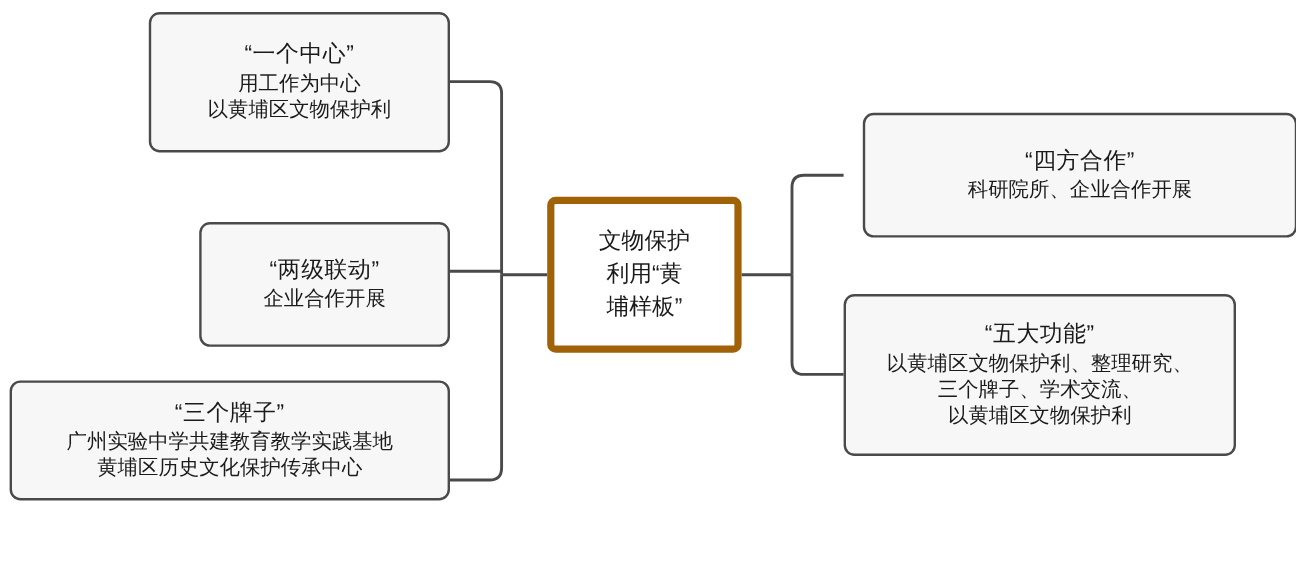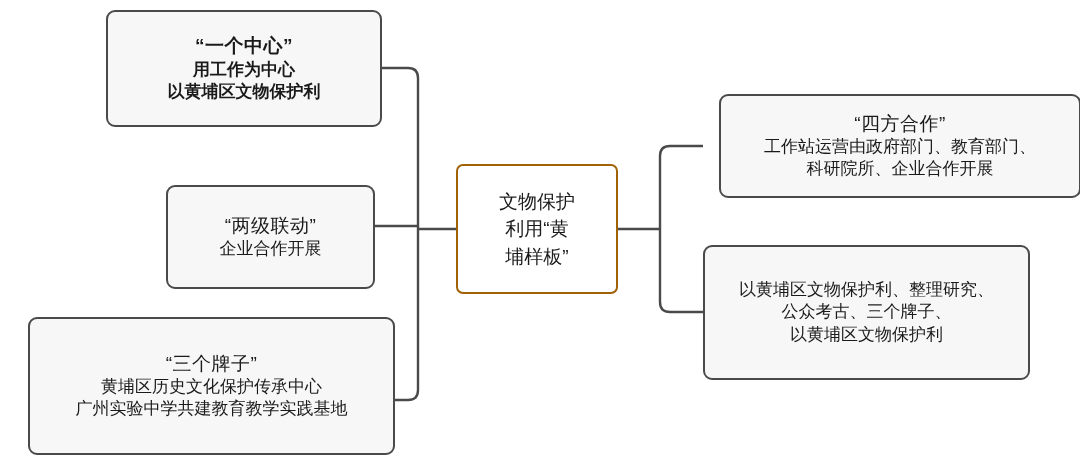--- a/index.html
+++ b/index.html
@@ -45,33 +45,33 @@
     font-size: 19px;
     letter-spacing: 0.5px;
     white-space: nowrap;
   }
   .node-line {
     font-size: 17px;
     white-space: nowrap;
   }
   
   #node-one-center {
-    left: 106px; top: 10px; width: 276px; height: 117px; font-weight: bold;
+    left: 124px; top: 10px; width: 251px; height: 117px;
   }
   #node-two-level {
     left: 166px; top: 173px; width: 209px; height: 104px; margin-top: 12px;
   }
   #node-three-plates {
-    left: 8px; top: 317px; width: 367px; height: 138px; margin-left: 20px;
+    left: 8px; top: 317px; width: 367px; height: 100px;
   }
   
   #node-center-model {
     left: 456px; top: 164px; width: 162px; height: 130px;
     background: #ffffff;
-    border: 2px solid #a16207;
+    border: 6px solid #a16207;
     border-radius: 7px;
   }
   #node-center-model .node-line {
     font-size: 19px;
     line-height: 1.45;
   }
   
   #node-four-party {
     left: 719px; top: 94px; width: 362px; height: 104px;
   }
@@ -109,35 +109,35 @@
     <div class="node-line">以黄埔区文物保护利</div>
   </div>
 
   <div class="node" id="node-two-level">
     <div class="node-title">“两级联动”</div>
     <div class="node-line">企业合作开展</div>
   </div>
 
   <div class="node" id="node-three-plates">
     <div class="node-title">“三个牌子”</div>
+    <div class="node-line">广州实验中学共建教育教学实践基地</div>
     <div class="node-line">黄埔区历史文化保护传承中心</div>
-    <div class="node-line">广州实验中学共建教育教学实践基地</div>
   </div>
 
   <div class="node" id="node-center-model">
     <div class="node-line">文物保护</div>
     <div class="node-line">利用“黄</div>
     <div class="node-line">埔样板”</div>
   </div>
 
   <div class="node" id="node-four-party">
     <div class="node-title">“四方合作”</div>
-    <div class="node-line">工作站运营由政府部门、教育部门、</div>
     <div class="node-line">科研院所、企业合作开展</div>
   </div>
 
   <div class="node" id="node-five-functions">
+    <div class="node-title">“五大功能”</div>
     <div class="node-line">以黄埔区文物保护利、整理研究、</div>
-    <div class="node-line">公众考古、三个牌子、</div>
+    <div class="node-line">三个牌子、学术交流、</div>
     <div class="node-line">以黄埔区文物保护利</div>
   </div>
 
 </div>
 
 </body></html>

